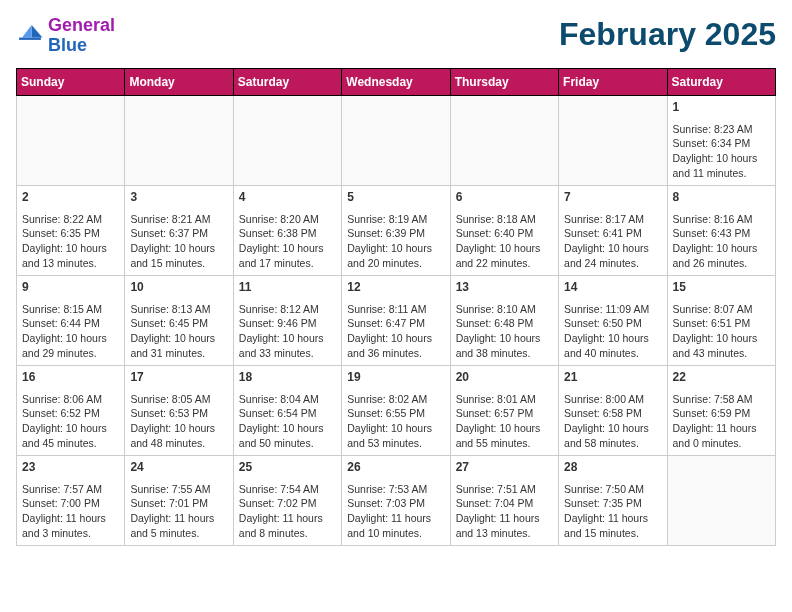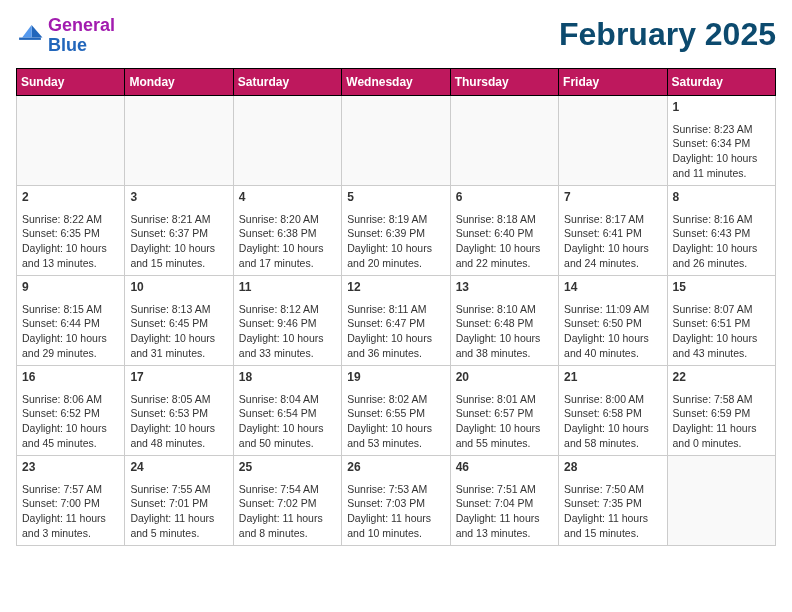--- a/index.html
+++ b/index.html
@@ -279,21 +279,21 @@
 Sunset: 7:02 PM
 Daylight: 11 hours and 8 minutes.</div>
         </td>
         <td>
           <div class="day-number">26</div>
           <div class="day-info">Sunrise: 7:53 AM
 Sunset: 7:03 PM
 Daylight: 11 hours and 10 minutes.</div>
         </td>
         <td>
-          <div class="day-number">46</div>
+          <div class="day-number">27</div>
           <div class="day-info">Sunrise: 7:51 AM
 Sunset: 7:04 PM
 Daylight: 11 hours and 13 minutes.</div>
         </td>
         <td>
           <div class="day-number">28</div>
           <div class="day-info">Sunrise: 7:50 AM
 Sunset: 7:35 PM
 Daylight: 11 hours and 15 minutes.</div>
         </td>

